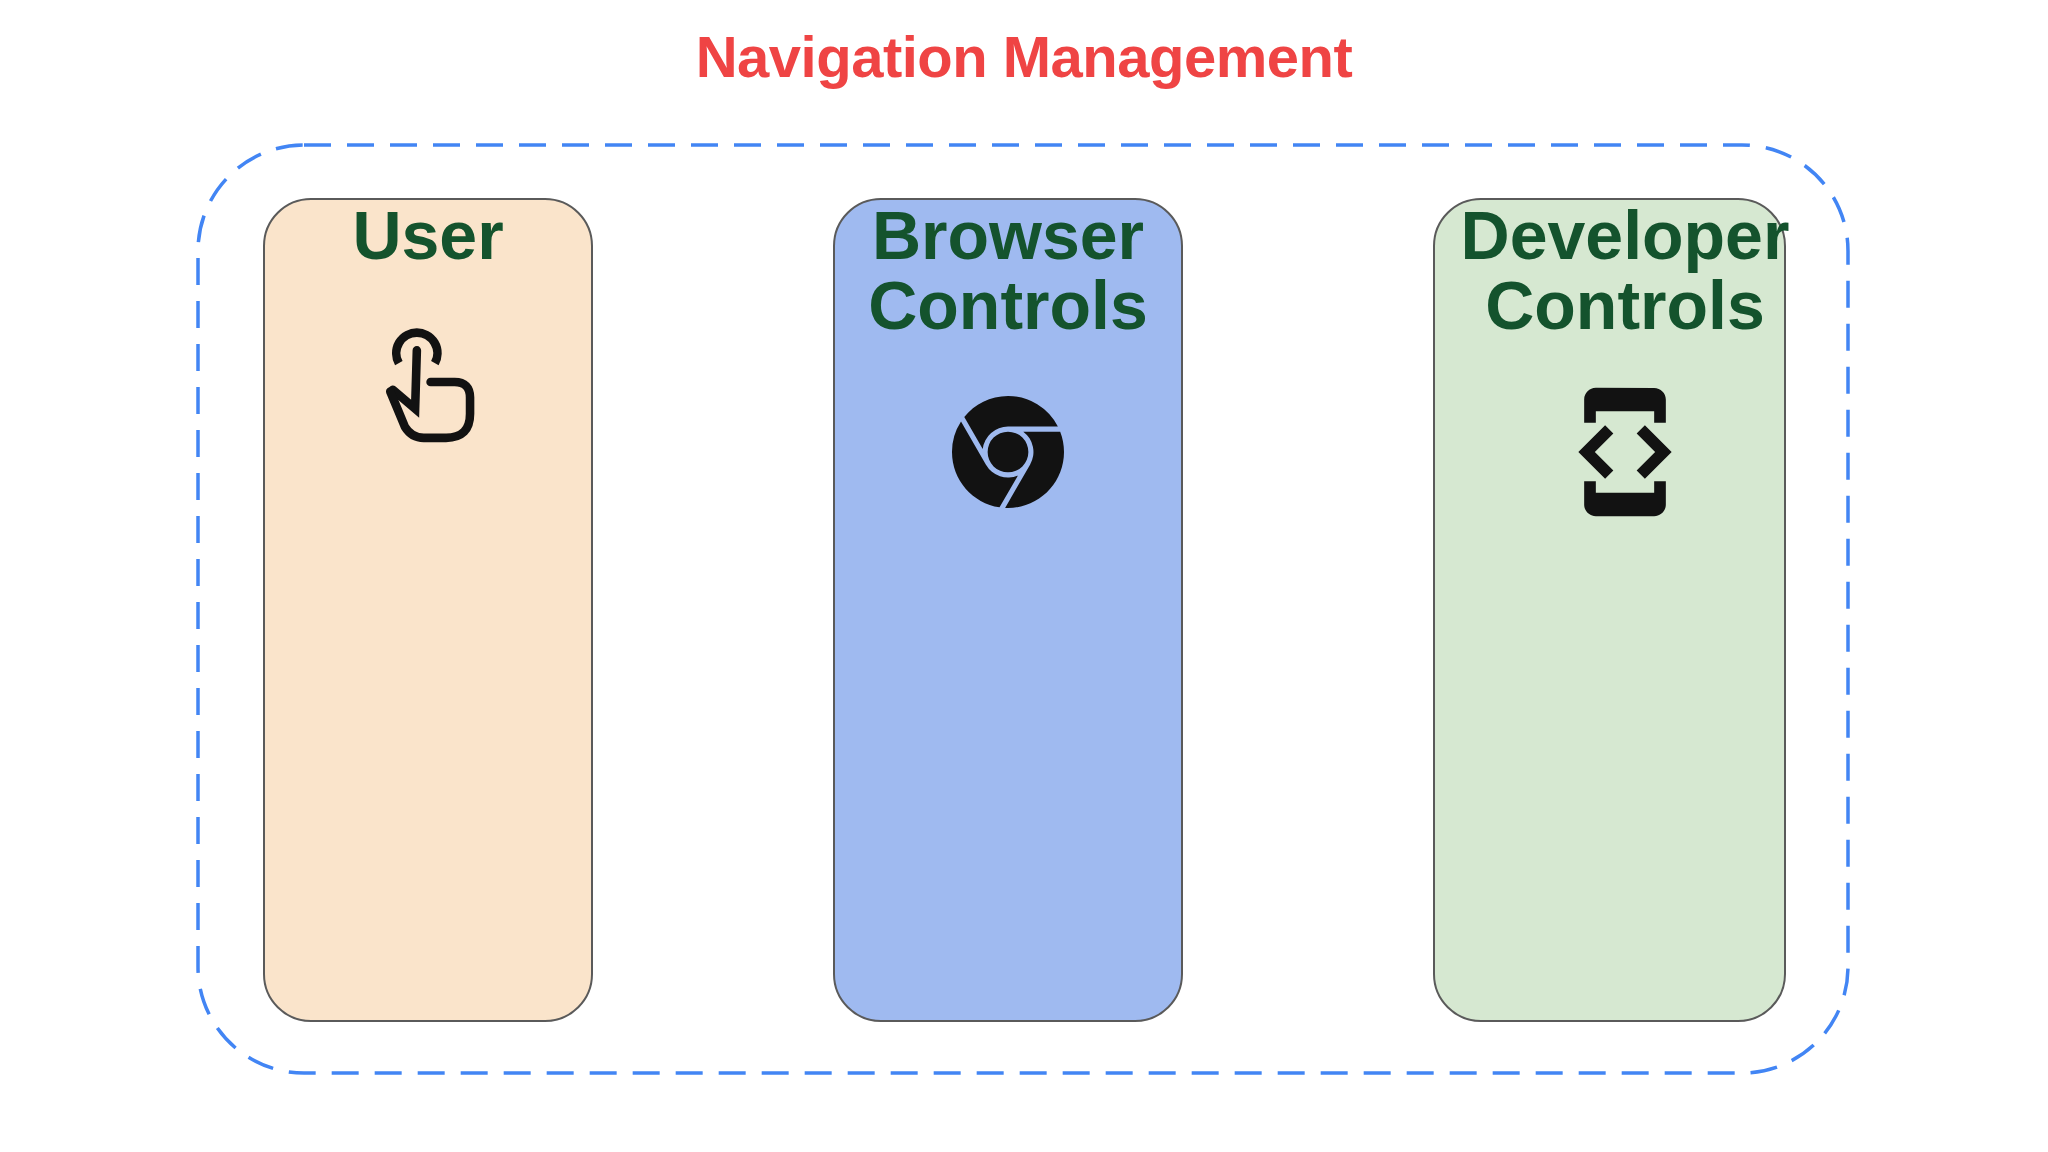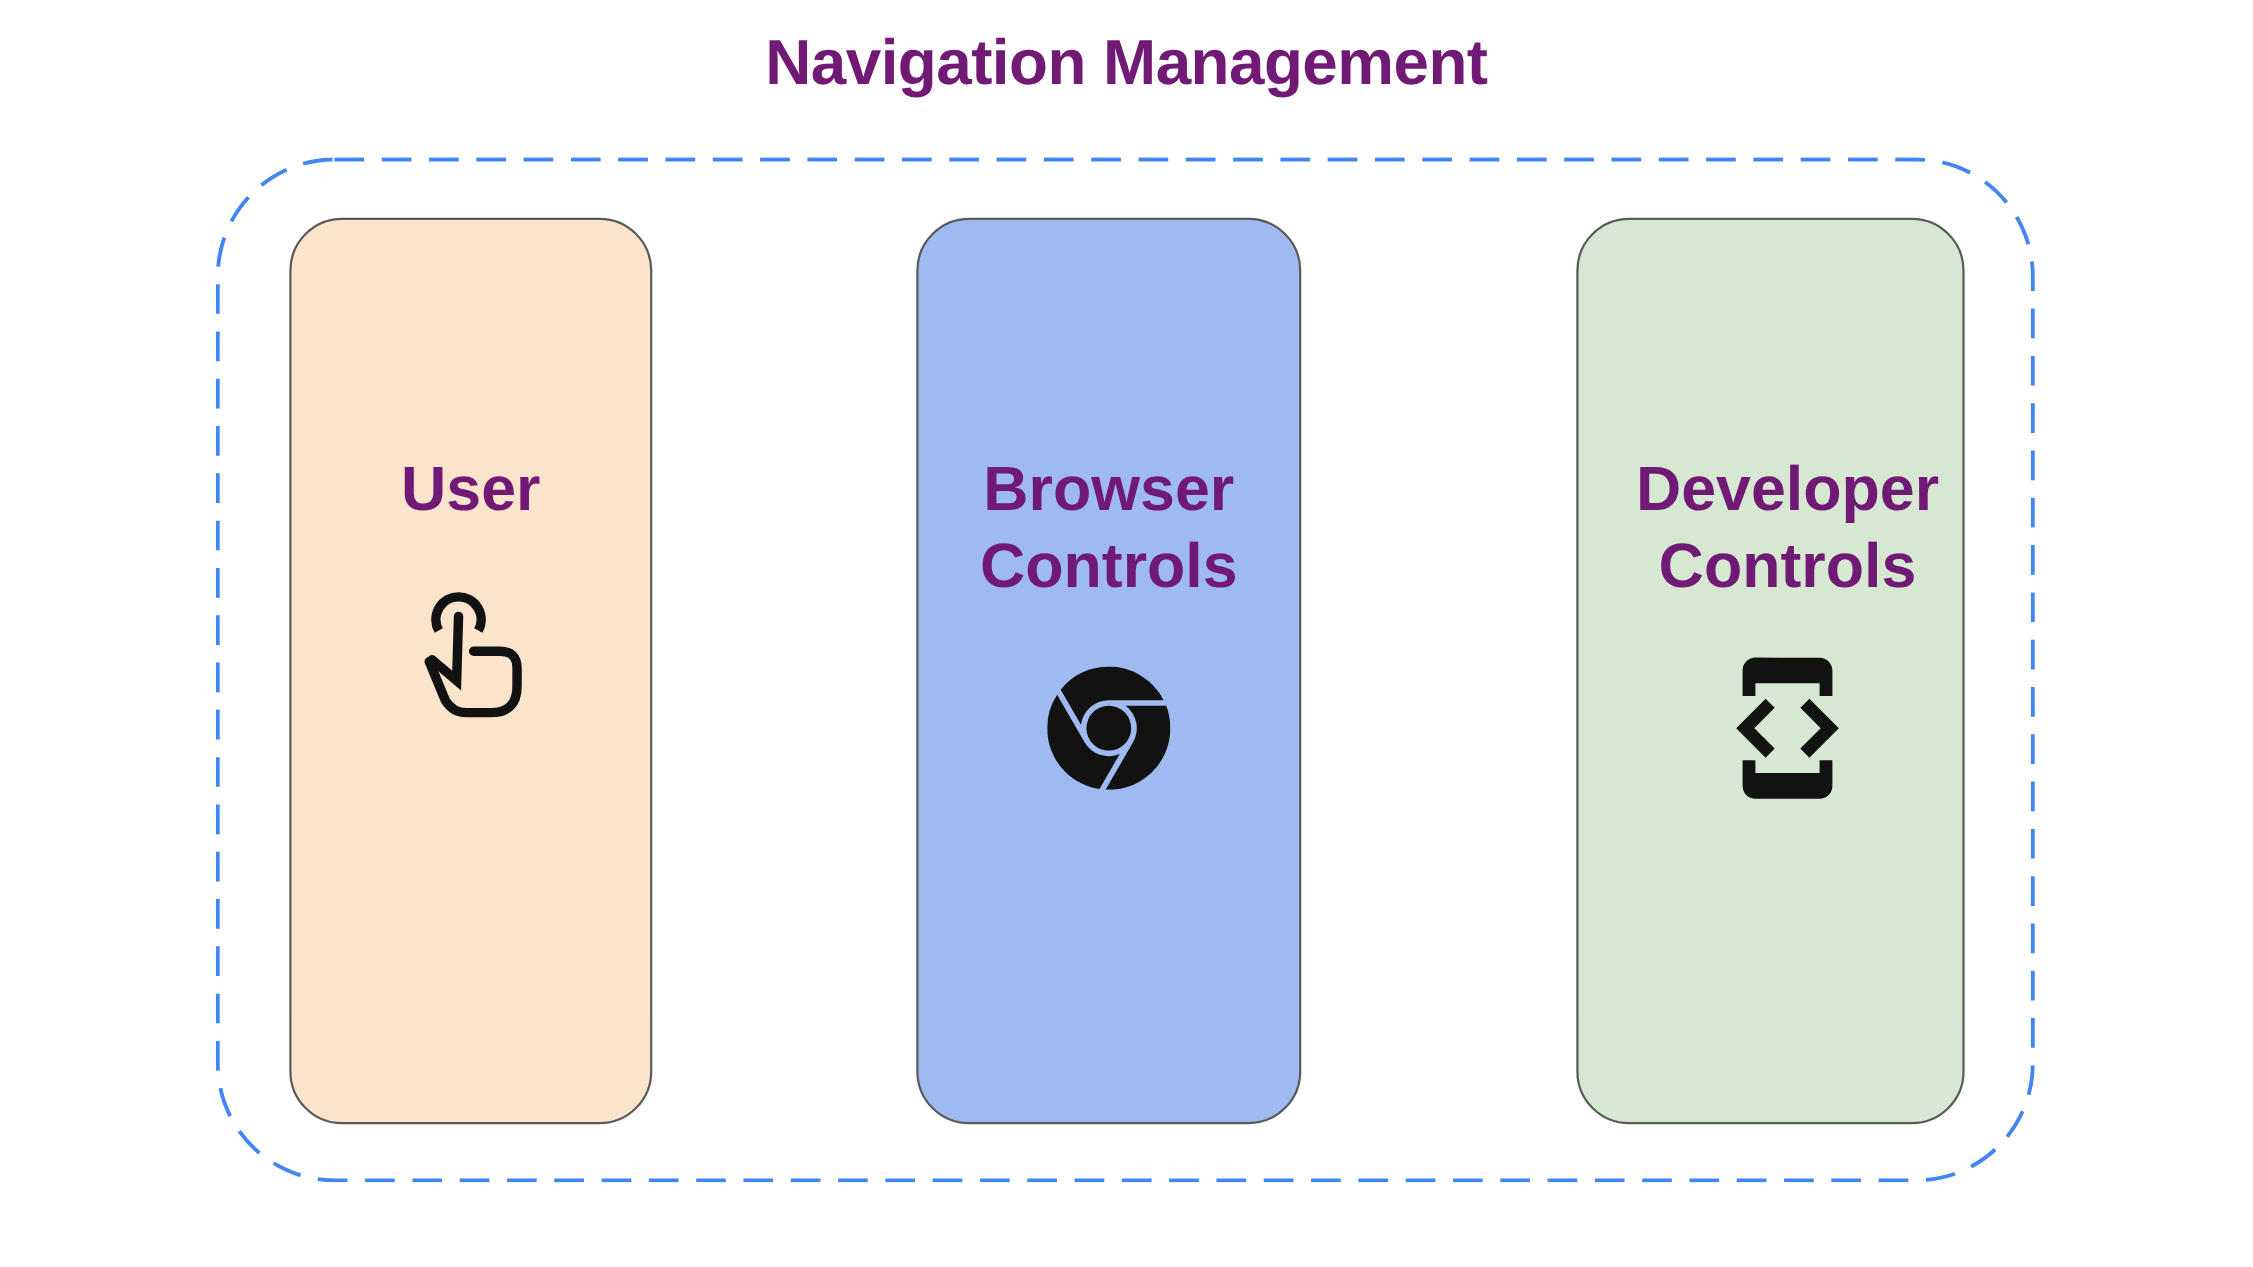--- a/index.html
+++ b/index.html
@@ -12,21 +12,21 @@
     font-family: "Liberation Sans", "DejaVu Sans", sans-serif;
   }
   .page-title {
     position: absolute;
     left: 0; right: 0;
     top: 22px;
     text-align: center;
     font-size: 58px;
     font-weight: 700;
     letter-spacing: -0.5px;
-    color: #701a75;
+    color: #ef4444;
     line-height: 1.2;
   }
   .dashed-group {
     position: absolute;
     left: 196px;
     top: 143px;
     width: 1654px;
     height: 932px;
   }
   .card {
@@ -37,25 +37,24 @@
     border-radius: 48px;
     box-sizing: border-box;
     display: flex;
     flex-direction: column;
     align-items: center;
   }
   .card-user-actions       { left: 263px;  width: 330px; }
   .card-browser-decisions  { left: 833px;  width: 350px; }
   .card-developer-controls { left: 1433px; width: 353px; }
   .card-label {
-    margin-top: 210px;
     text-align: center;
-    font-size: 57px;
+    font-size: 68px;
     font-weight: 700;
-    color: #701a75;
+    color: #14532d;
     line-height: 70px;
     white-space: nowrap;
   }
   .card-icon {
     margin-top: 42px;
     height: 140px;
     width: 160px;
     display: flex;
     align-items: center;
     justify-content: center;

